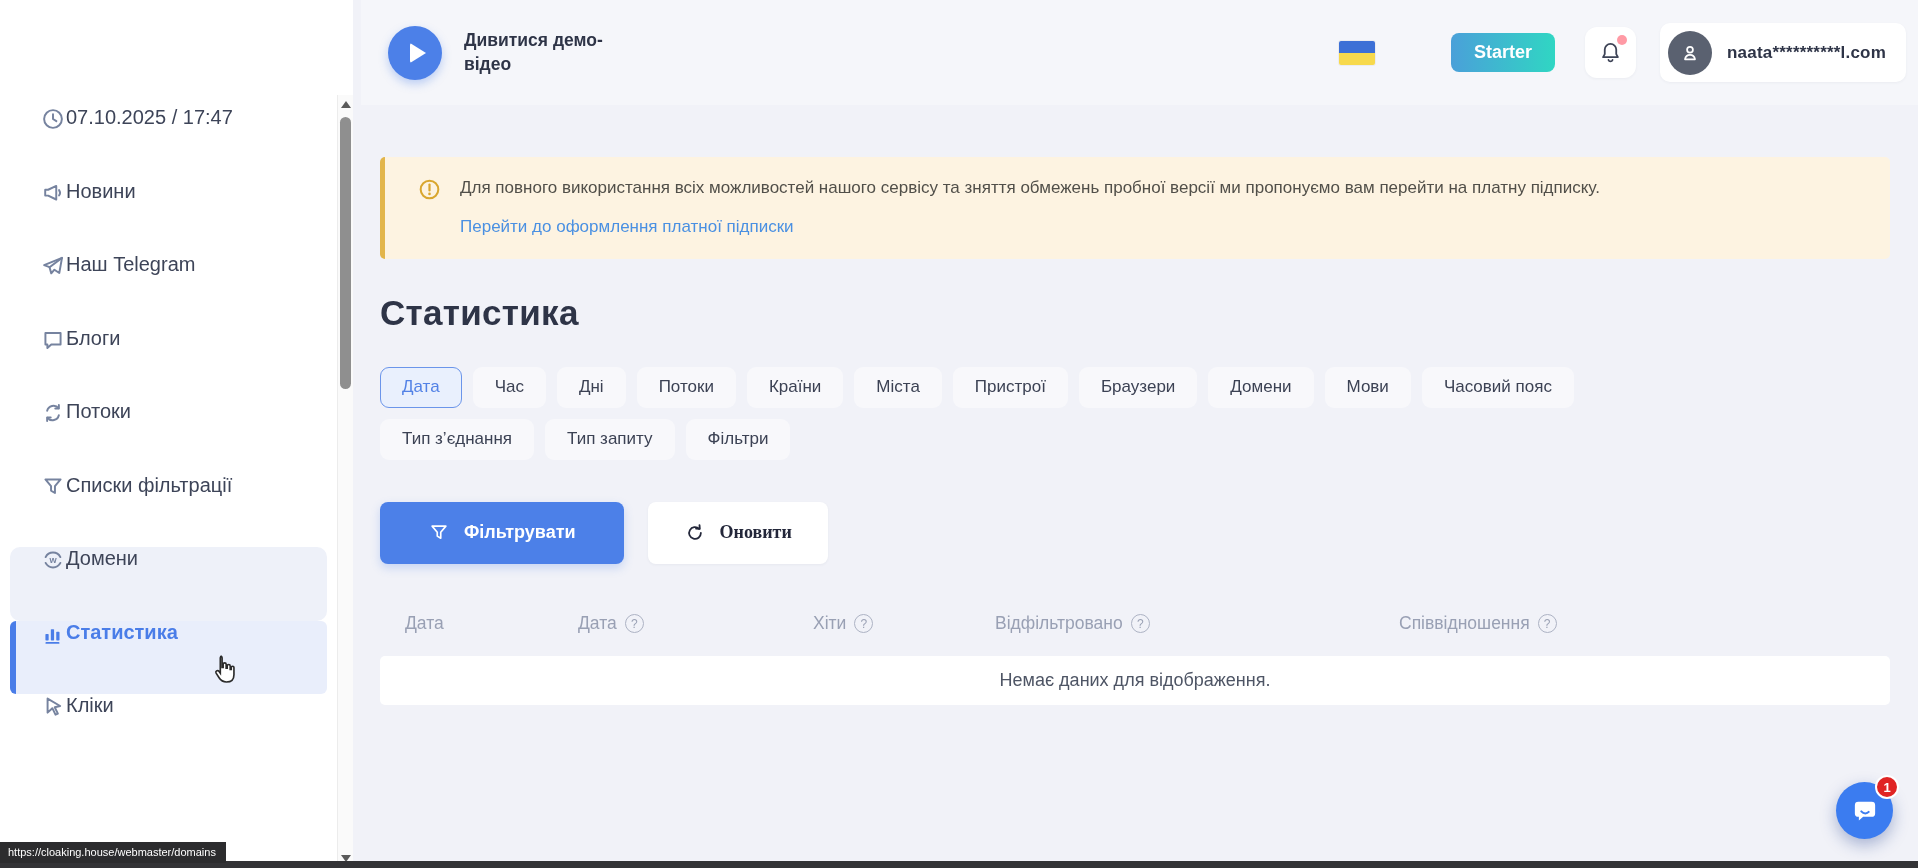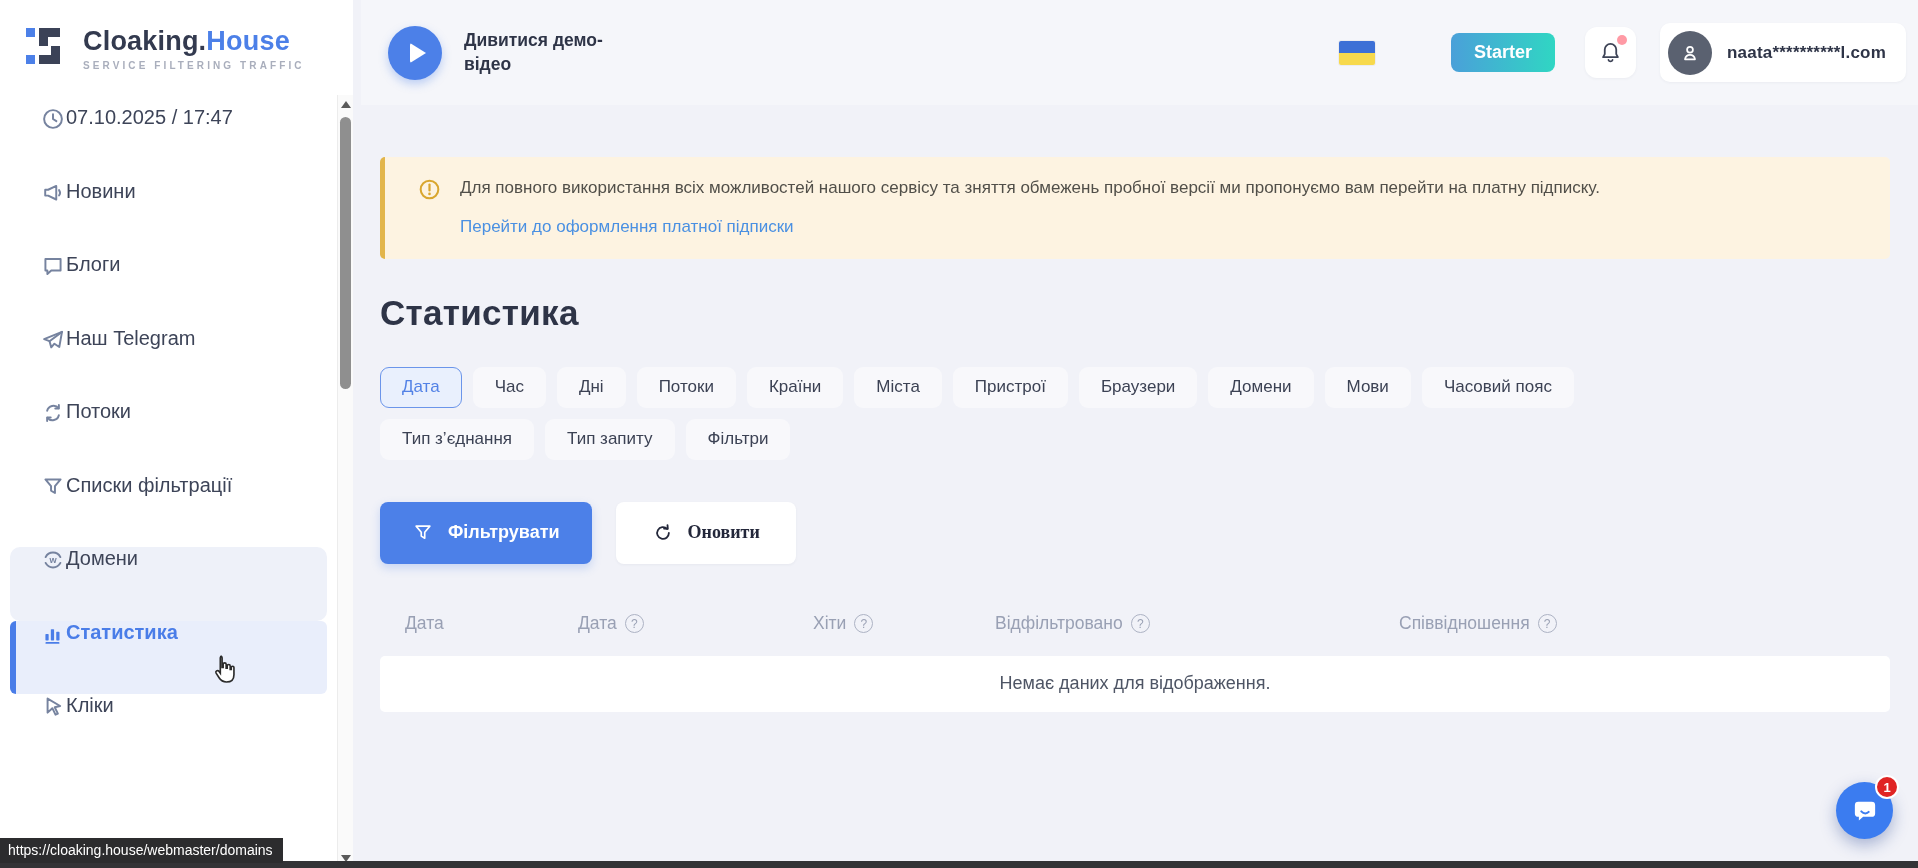--- a/index.html
+++ b/index.html
@@ -74,54 +74,40 @@
   .banner-link{display:inline-block;margin-top:17px;font-size:17px;color:var(--banner-link);cursor:pointer;text-decoration:none;}
 
   .page-title{font-size:35px;font-weight:800;color:#2e3447;letter-spacing:.3px;margin-bottom:34px;}
 
   .chips-row{display:flex;gap:11px;margin-bottom:11px;flex-wrap:nowrap;}
   .chip{height:41px;padding:0 21px;display:inline-flex;align-items:center;background:#f8f8fb;border:1px solid transparent;border-radius:9px;font-size:17px;color:#3c4254;cursor:pointer;white-space:nowrap;font-family:inherit;}
   .chip.active{background:#e9f0fd;border-color:#6b95ea;color:#5382e6;}
 
   .actions-row{display:flex;align-items:center;margin-top:42px;}
   .btn{height:62px;border:none;border-radius:8px;display:inline-flex;align-items:center;gap:14px;font-size:18px;font-weight:600;font-family:inherit;cursor:pointer;}
-  .btn-primary{background:var(--accent);color:#ffffff;padding:0 32px;box-shadow:0 4px 10px rgba(76,128,232,.25);}
+  .btn-primary{background:var(--accent);color:#ffffff;padding:0 48px;box-shadow:0 4px 10px rgba(76,128,232,.25);}
   .btn-secondary{background:#ffffff;color:#23273a;padding:0 36px;margin-left:24px;box-shadow:0 1px 3px rgba(40,50,80,.05);font-family:Liberation Serif, serif;}
 
   .table-head{display:grid;grid-template-columns:173px 235px 182px 404px 1fr;margin-top:40px;height:40px;align-items:center;color:#99a0b4;font-size:17.5px;}
   .th{display:flex;align-items:center;padding-left:25px;}
   .help-badge{display:inline-flex;align-items:center;justify-content:center;width:19px;height:19px;border:1.5px solid #adb3c4;border-radius:50%;font-size:12px;color:#9ba2b5;margin-left:8px;cursor:pointer;flex:0 0 19px;}
-  .empty-card{margin-top:12px;height:56px;background:#ffffff;border-radius:5px;display:flex;align-items:center;justify-content:center;font-size:18px;color:#4e5565;}
-
-  
-  .status-tooltip{position:absolute;left:0;bottom:5px;background:#2c2c2e;color:#ffffff;font-size:14px;padding:4px 10px 5px 8px;z-index:40;white-space:nowrap;}
+  .empty-card{margin-top:12px;height:49px;background:#ffffff;border-radius:5px;display:flex;align-items:center;justify-content:center;font-size:18px;color:#4e5565;}
+
+  
+  .status-tooltip{position:absolute;left:0;bottom:5px;background:#2c2c2e;color:#ffffff;font-size:11px;padding:4px 10px 5px 8px;z-index:40;white-space:nowrap;}
   .bottom-strip{position:absolute;left:0;right:0;bottom:0;height:7px;background:#333336;z-index:39;}
   .chat-widget{position:absolute;right:25px;bottom:29px;width:57px;height:57px;border-radius:50%;background:var(--chat-bg);display:flex;align-items:center;justify-content:center;cursor:pointer;box-shadow:0 6px 16px rgba(30,60,140,.35);z-index:41;}
   .chat-badge{position:absolute;top:-7px;right:-6px;min-width:24px;height:24px;border-radius:50%;background:var(--badge-red);border:2px solid #fff;color:#fff;font-size:13px;font-weight:700;display:flex;align-items:center;justify-content:center;}
 </style>
 </head>
 <body>
 
 <div class="app">
 
   <aside class="sidebar">
-    <div class="logo">
-      <span>
-        <svg width="46" height="48" viewBox="0 0 46 46">
-          <rect x="2" y="5" width="9" height="9" fill="#4c80e8"></rect>
-          <rect x="2" y="32" width="9" height="9" fill="#4c80e8"></rect>
-          <path d="M15 5 H36 V14 H24 V23 H15 Z" fill="#3b4257"></path>
-          <path d="M36 41 H15 V32 H27 V23 H36 Z" fill="#3b4257"></path>
-        </svg>
-      </span>
-      <span>
-        <div class="logo-text-main"><span>Cloaking.</span><span class="accent">House</span></div>
-        <div class="logo-tagline">SERVICE FILTERING TRAFFIC</div>
-      </span>
-    </div>
 
     <nav class="nav">
       <div class="nav-item">
         <span class="nav-icon">
           <svg width="26" height="26" viewBox="0 0 24 24" fill="none" stroke="currentColor" stroke-width="1.8" stroke-linecap="round" stroke-linejoin="round">
               <circle cx="12" cy="12" r="8.2"></circle>
               <path d="M12 7.5V12l3.1 2"></path>
             </svg>
         </span>
         <span class="nav-label">07.10.2025 / 17:47</span>
@@ -131,33 +117,33 @@
           <svg width="26" height="26" viewBox="0 0 24 24" fill="none" stroke="currentColor" stroke-width="1.8" stroke-linecap="round" stroke-linejoin="round">
               <path d="M15 5.5L7.5 9H4.8v5.4h2.7L15 18z"></path>
               <path d="M17.6 9.3a4.2 4.2 0 010 5"></path>
             </svg>
         </span>
         <span class="nav-label">Новини</span>
       </div>
       <div class="nav-item">
         <span class="nav-icon">
           <svg width="26" height="26" viewBox="0 0 24 24" fill="none" stroke="currentColor" stroke-width="1.8" stroke-linecap="round" stroke-linejoin="round">
-              <path d="M5 5.5h14v10.6h-8.6L6.8 19.4v-3.3H5z"></path>
-            </svg>
-        </span>
-        <span class="nav-label">Блоги</span>
-      </div>
-      <div class="nav-item">
-        <span class="nav-icon">
-          <svg width="26" height="26" viewBox="0 0 24 24" fill="none" stroke="currentColor" stroke-width="1.8" stroke-linecap="round" stroke-linejoin="round">
               <path d="M20.3 4.5L3.8 11.2l5 1.9 1.6 5.7 2.9-3.4 4.5 3.1z"></path>
               <path d="M8.8 13.1l11.5-8.6"></path>
             </svg>
         </span>
         <span class="nav-label">Наш Telegram</span>
+      </div>
+      <div class="nav-item">
+        <span class="nav-icon">
+          <svg width="26" height="26" viewBox="0 0 24 24" fill="none" stroke="currentColor" stroke-width="1.8" stroke-linecap="round" stroke-linejoin="round">
+              <path d="M5 5.5h14v10.6h-8.6L6.8 19.4v-3.3H5z"></path>
+            </svg>
+        </span>
+        <span class="nav-label">Блоги</span>
       </div>
       <div class="nav-item">
         <span class="nav-icon">
           <svg width="26" height="26" viewBox="0 0 24 24" fill="none" stroke="currentColor" stroke-width="1.8" stroke-linecap="round" stroke-linejoin="round">
               <path d="M6.6 10a6 6 0 0110.5-2.4"></path>
               <path d="M17.4 4.6v3.3h-3.3"></path>
               <path d="M17.4 14a6 6 0 01-10.5 2.4"></path>
               <path d="M6.6 19.4v-3.3h3.3"></path>
             </svg>
         </span>

